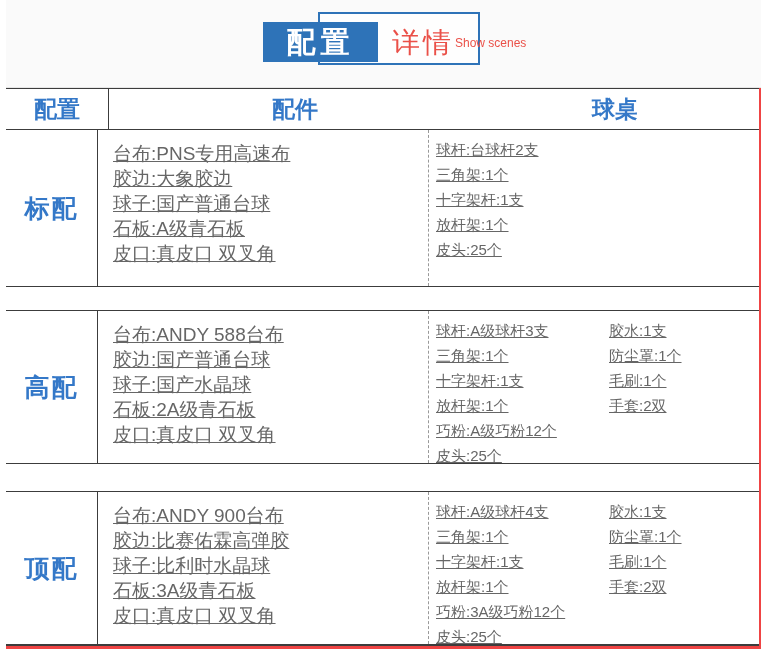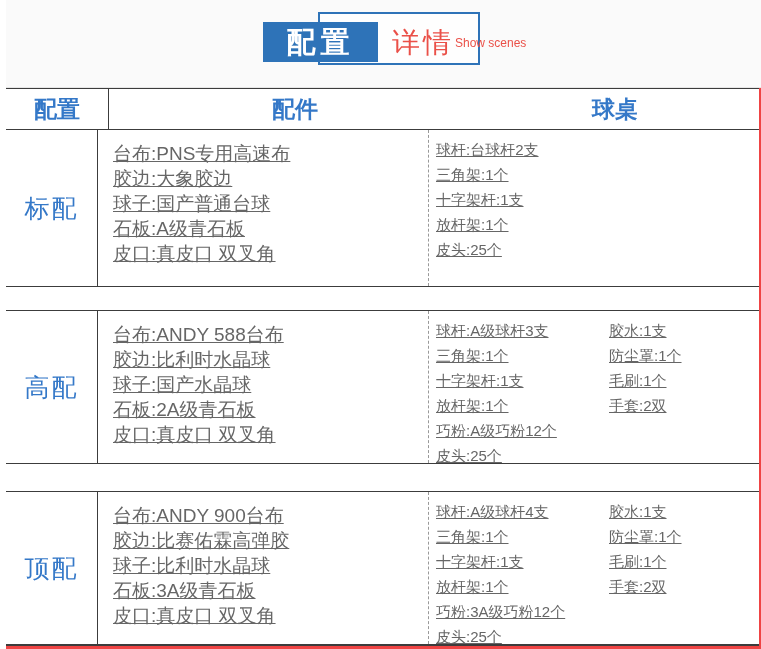--- a/index.html
+++ b/index.html
@@ -95,21 +95,21 @@
   .gap-1 { height: 23px; background: #ffffff; }
   .gap-2 { height: 27px; background: #ffffff; }
   .row-label {
     width: 92px;
     border-right: 1px solid #3c3c3c;
     display: flex;
     align-items: center;
     justify-content: center;
     color: #3478c8;
     font-size: 25px;
-    font-weight: normal;
+    font-weight: bold;
     letter-spacing: 2px;
   }
   .row-specs {
     width: 330px;
     padding: 11px 0 0 15px;
     font-size: 19px;
     line-height: 25px;
     color: #666666;
   }
   .row-acc {
@@ -162,21 +162,21 @@
         </div>
       </div>
     </div>
 
     <div class="gap-1"></div>
 
     <div class="row row-2">
       <div class="row-label">高配</div>
       <div class="row-specs">
         <div class="line">台布:ANDY 588台布</div>
-        <div class="line">胶边:比利时水晶球</div>
+        <div class="line">胶边:国产普通台球</div>
         <div class="line">球子:国产水晶球</div>
         <div class="line">石板:2A级青石板</div>
         <div class="line">皮口:真皮口 双叉角</div>
       </div>
       <div class="row-acc">
         <div class="acc-list">
           <div class="line">球杆:A级球杆3支</div>
           <div class="line">三角架:1个</div>
           <div class="line">十字架杆:1支</div>
           <div class="line">放杆架:1个</div>

